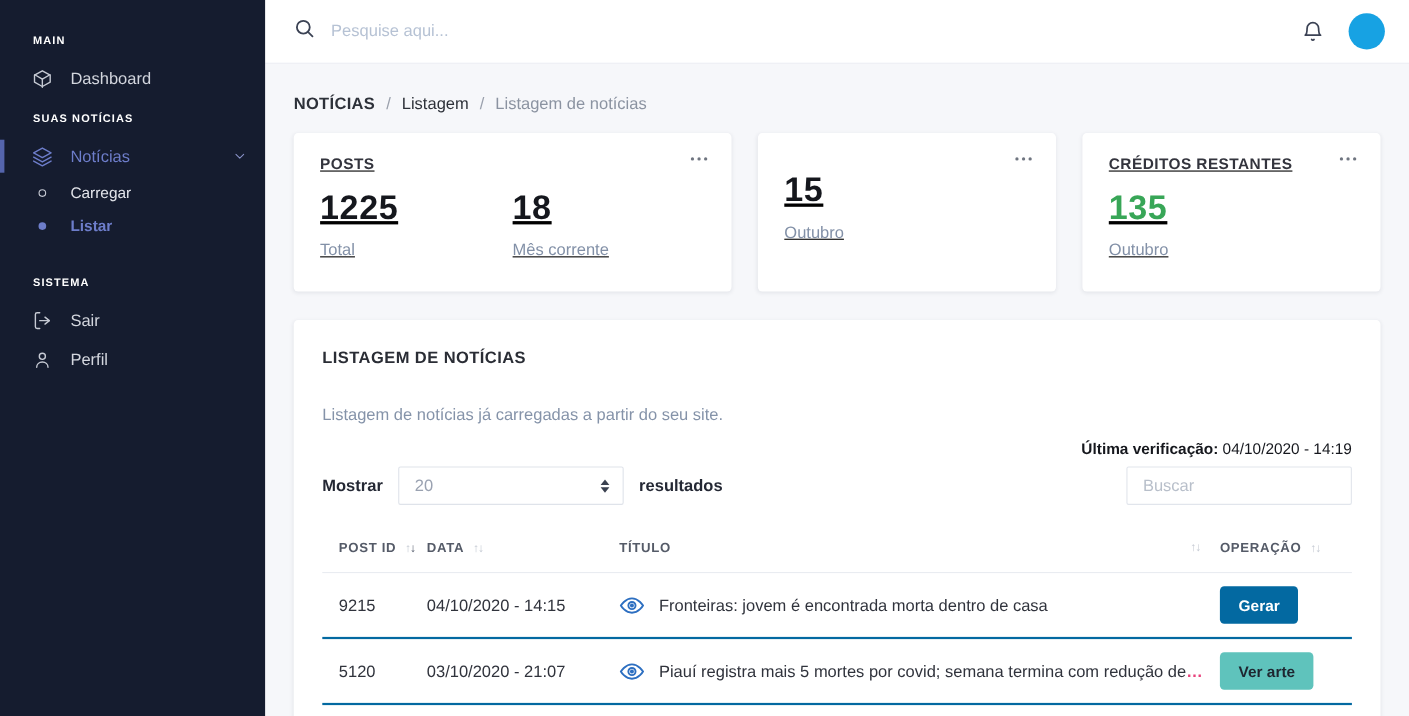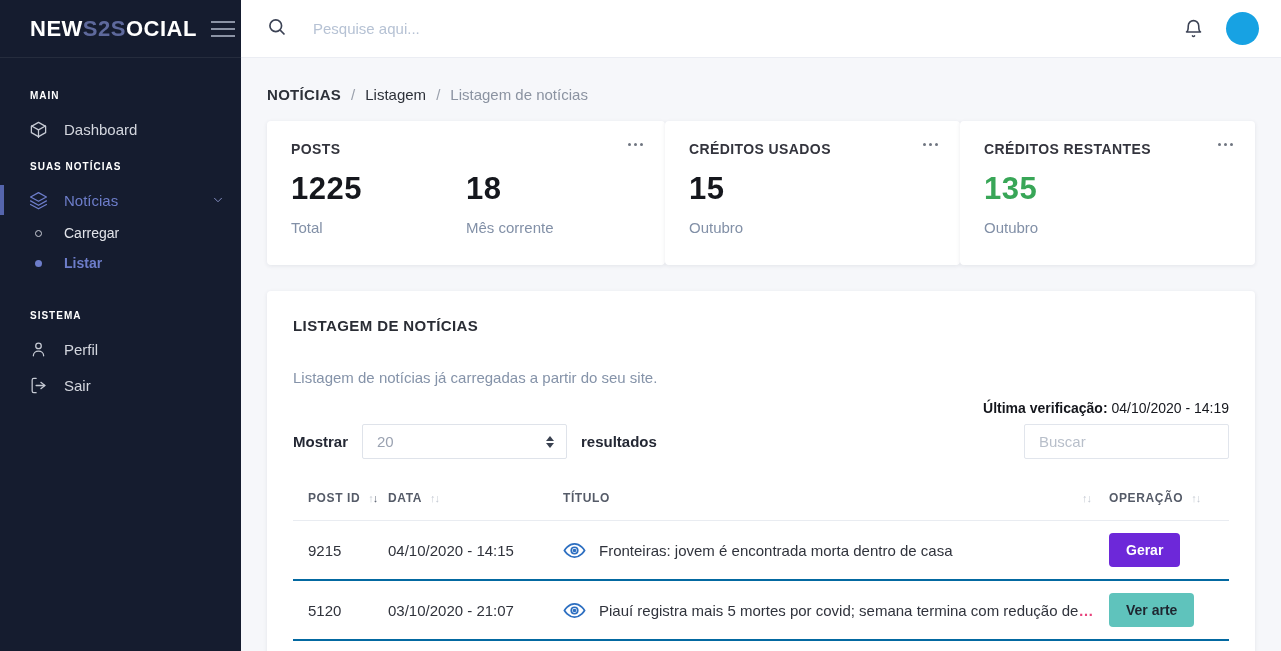--- a/index.html
+++ b/index.html
@@ -33,39 +33,39 @@
   .dot-filled { width:7px; height:7px; border-radius:50%; background:#6d7dca; }
   .dot-hollow { width:7px; height:7px; border-radius:50%; border:1.5px solid #c9ccd6; }
   .nav-sub.active { color:#6d7dca; font-weight:bold; }
   .nav-sub.plain { color:#e2e4ea; }
   .nav svg { stroke:#c6cad4; fill:none; stroke-width:1.6; stroke-linecap:round; stroke-linejoin:round; }
 
   
   .main { flex:1; display:flex; flex-direction:column; height:100%; }
   .topbar { height:58px; background:#ffffff; border-bottom:1px solid #ebedf3;
     display:flex; align-items:center; padding:0 22px 0 26px; }
-  .search-wrap { display:flex; align-items:center; flex:1;gap:12px; }
+  .search-wrap { display:flex; align-items:center; flex:1; }
   .search-wrap svg { stroke:#3b4254; fill:none; stroke-width:2; }
   .topbar-search { border:none; outline:none; font-size:15px; margin-left:14px; width:420px;
     color:#4a5160; font-family:"Liberation Sans", sans-serif; }
   .topbar-search::placeholder { color:#b6c2d4; }
   .bell-btn { margin-right:22px; display:flex; cursor:pointer; }
   .bell-btn svg { stroke:#3b4254; fill:none; stroke-width:1.8; stroke-linecap:round; stroke-linejoin:round; }
   .avatar { width:33px; height:33px; border-radius:50%; background:#17a2e3; cursor:pointer; }
 
   .content { flex:1; overflow:hidden; padding:0 26px; }
 
   .breadcrumb { display:flex; align-items:center; gap:10px; padding:28px 0 0 0; font-size:15px; }
   .crumb-root { font-weight:bold; color:#2d3139; letter-spacing:0.3px; }
   .crumb-sep { color:#9aa0ac; }
   .crumb-mid { color:#2d3139; }
   .crumb-last { color:#8b93a1; }
 
   
-  .cards-row { display:flex; margin-top:18px; }
+  .cards-row { display:flex; gap:24px; margin-top:18px;text-decoration:underline; }
   .card { flex:1; background:#ffffff; border-radius:4px; height:144px; padding:20px 24px;
     box-shadow:0 1px 4px rgba(31,45,61,0.09); position:relative; }
   .card-title { font-size:14px; font-weight:bold; color:#33343d; letter-spacing:0.4px; }
   .card-menu { position:absolute; top:22px; right:22px; display:flex; gap:3px; cursor:pointer; }
   .card-menu i { width:3px; height:3px; border-radius:50%; background:#6f7580; display:block; }
   .card-stats { display:flex; margin-top:14px; }
   .stat { min-width:175px; }
   .stat-value { font-size:31px; font-weight:bold; color:#15171d; letter-spacing:0.5px; }
   .stat-label { font-size:15px; color:#8290a7; margin-top:12px; }
   .stat-value.green { color:#38a657; }
@@ -103,37 +103,29 @@
   .c-op { width:120px; }
   .sort { font-size:11px; letter-spacing:-1px; margin-left:8px; cursor:pointer; }
   .sort .a { color:#c5cad3; } .sort .d { color:#c5cad3; }
   .sort.desc-active .d { color:#596070; }
   .th-title-arrows { margin-left:auto; margin-right:18px; }
   .eye-wrap { width:24px; height:24px; margin-right:12px; display:flex; align-items:center; }
   .eye-wrap svg { stroke:#2d6fc1; fill:none; stroke-width:1.8; }
   .title-suffix { color:#e8427c; font-weight:bold; }
   .op-btn { border:none; border-radius:4px; font-size:14px; font-weight:bold; padding:9px 17px;
     cursor:pointer; font-family:"Liberation Sans", sans-serif; }
-  .op-btn.slate { background:#6d28d9; color:#ffffff; }
+  .op-btn.slate { background:#0369a1; color:#ffffff; }
   .op-btn.teal { background:#5fc3bc; color:#1e2630; }
 </style>
 </head>
 <body>
 
 <div class="app">
 
   <aside class="sidebar">
-    <div class="logo-row">
-      <div class="logo"><span>NEW</span><span class="mid">S2S</span><span>OCIAL</span></div>
-      <div class="hamburger">
-          <span></span>
-          <span></span>
-          <span></span>
-        </div>
-    </div>
 
     <nav class="nav">
       <div class="nav-section-label">MAIN</div>
 
       <div class="nav-item">
         <span class="nav-icon">
           <svg width="19" height="19" viewBox="0 0 24 24">
               <path d="M21 16V8l-9-5-9 5v8l9 5 9-5z"></path>
               <path d="M3.3 7.5 12 12.5l8.7-5"></path>
               <path d="M12 22V12.5"></path>
@@ -172,36 +164,36 @@
             <span class="dot-filled"></span>
           </span>
         <span>Listar</span>
       </div>
 
       <div class="nav-section-label" style="margin-top:18px">SISTEMA</div>
 
       <div class="nav-item">
         <span class="nav-icon">
           <svg width="19" height="19" viewBox="0 0 24 24">
-              <circle cx="12" cy="7.5" r="3.5"></circle>
-              <path d="M5.5 20c0-3.6 2.9-6 6.5-6s6.5 2.4 6.5 6"></path>
-            </svg>
-        </span>
-        <span>Perfil</span>
+              <path d="M9 21H6a2 2 0 0 1-2-2V5a2 2 0 0 1 2-2h3"></path>
+              <polyline points="15 16 20 12 15 8"></polyline>
+              <line x1="20" y1="12" x2="9" y2="12"></line>
+            </svg>
+        </span>
+        <span>Sair</span>
       </div>
 
       <div class="nav-item">
         <span class="nav-icon">
           <svg width="19" height="19" viewBox="0 0 24 24">
-              <path d="M9 21H6a2 2 0 0 1-2-2V5a2 2 0 0 1 2-2h3"></path>
-              <polyline points="15 16 20 12 15 8"></polyline>
-              <line x1="20" y1="12" x2="9" y2="12"></line>
-            </svg>
-        </span>
-        <span>Sair</span>
+              <circle cx="12" cy="7.5" r="3.5"></circle>
+              <path d="M5.5 20c0-3.6 2.9-6 6.5-6s6.5 2.4 6.5 6"></path>
+            </svg>
+        </span>
+        <span>Perfil</span>
       </div>
     </nav>
   </aside>
 
   <div class="main">
     <header class="topbar">
       <div class="search-wrap">
         <span>
           <svg width="20" height="20" viewBox="0 0 24 24">
               <circle cx="10.5" cy="10.5" r="7"></circle>
@@ -244,21 +236,20 @@
               <div class="stat-label">Total</div>
             </div>
             <div class="stat">
               <div class="stat-value">18</div>
               <div class="stat-label">Mês corrente</div>
             </div>
           </div>
         </div>
 
         <div class="card">
-          <div class="card-title">CRÉDITOS USADOS</div>
           <div class="card-menu">
               <i></i>
               <i></i>
               <i></i>
             </div>
           <div class="card-stats">
             <div class="stat">
               <div class="stat-value">15</div>
               <div class="stat-label">Outubro</div>
             </div>

